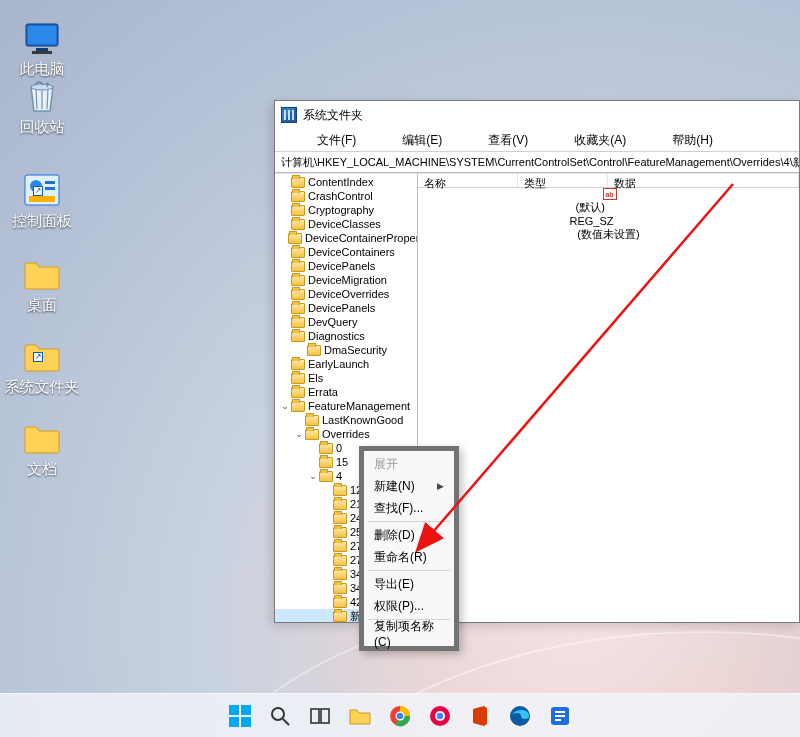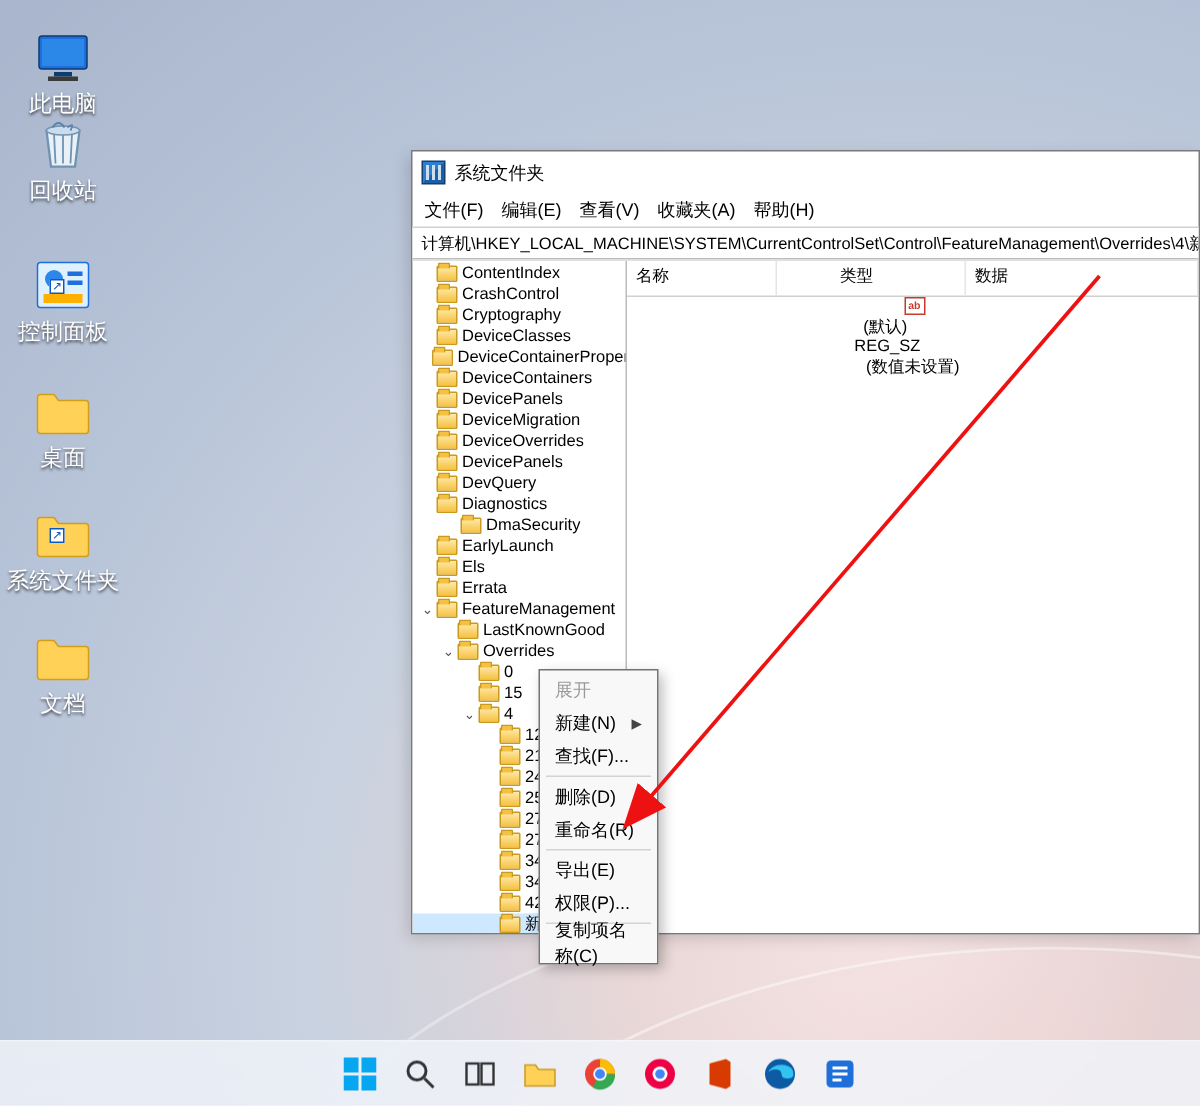--- a/index.html
+++ b/index.html
@@ -98,21 +98,21 @@
   }
   .titlebar .title { font-size: 12px; }
   .menubar {
     height: 22px;
     display: flex;
     align-items: center;
     gap: 12px;
     padding: 0 8px;
     font-size: 12px;
   }
-  .menubar span { cursor: default; }
+  .menubar span { cursor: default; margin-left: 34px; }
   .addressbar {
     height: 22px;
     border-top: 1px solid #d0d0d0;
     border-bottom: 1px solid #bcbcbc;
     background: #fff;
     padding: 3px 6px;
     font-size: 11px;
     white-space: nowrap;
     overflow: hidden;
   }
@@ -160,30 +160,30 @@
   }
   .tlabel { overflow: hidden; text-overflow: clip; }
 
   .values {
     flex: 1;
     background: #fff;
     overflow: hidden;
   }
   .val-header {
     display: flex;
-    height: 24px;
+    height: 14px;
     border-bottom: 1px solid #d0d0d0;
     font-size: 11px;
   }
   .val-header > div {
     padding: 2px 6px;
     border-right: 1px solid #e5e5e5;
   }
   .vh-name { width: 100px; }
-  .vh-type { width: 90px; margin-left: 36px; }
+  .vh-type { width: 90px; }
   .vh-data { flex: 1; }
   .val-row {
     display: flex;
     height: 18px;
     font-size: 11px;
     align-items: center;
     flex-direction: column;
   }
   .val-row > div { padding: 0 6px; }
   .val-ico {
@@ -196,23 +196,23 @@
     font-size:7px;color:#c73a2a;font-weight:bold;
   }
   .vr-name { width: 78px; }
   .vr-type { width: 90px; }
   .vr-data { flex: 1; }
 
   
   .context-menu {
     position: absolute;
     left: 359px; top: 446px;
-    width: 80px;
+    width: 100px;
     background: #f8f8f8;
-    border: 1px solid #737373;
+    border: 5px solid #737373;
     box-shadow: 3px 3px 8px rgba(0,0,0,0.25);
     font-size: 12px;
     padding: 2px 0;
   }
   .cm-item {
     height: 22px;
     display: flex;
     align-items: center;
     padding: 0 10px;
     cursor: default;

